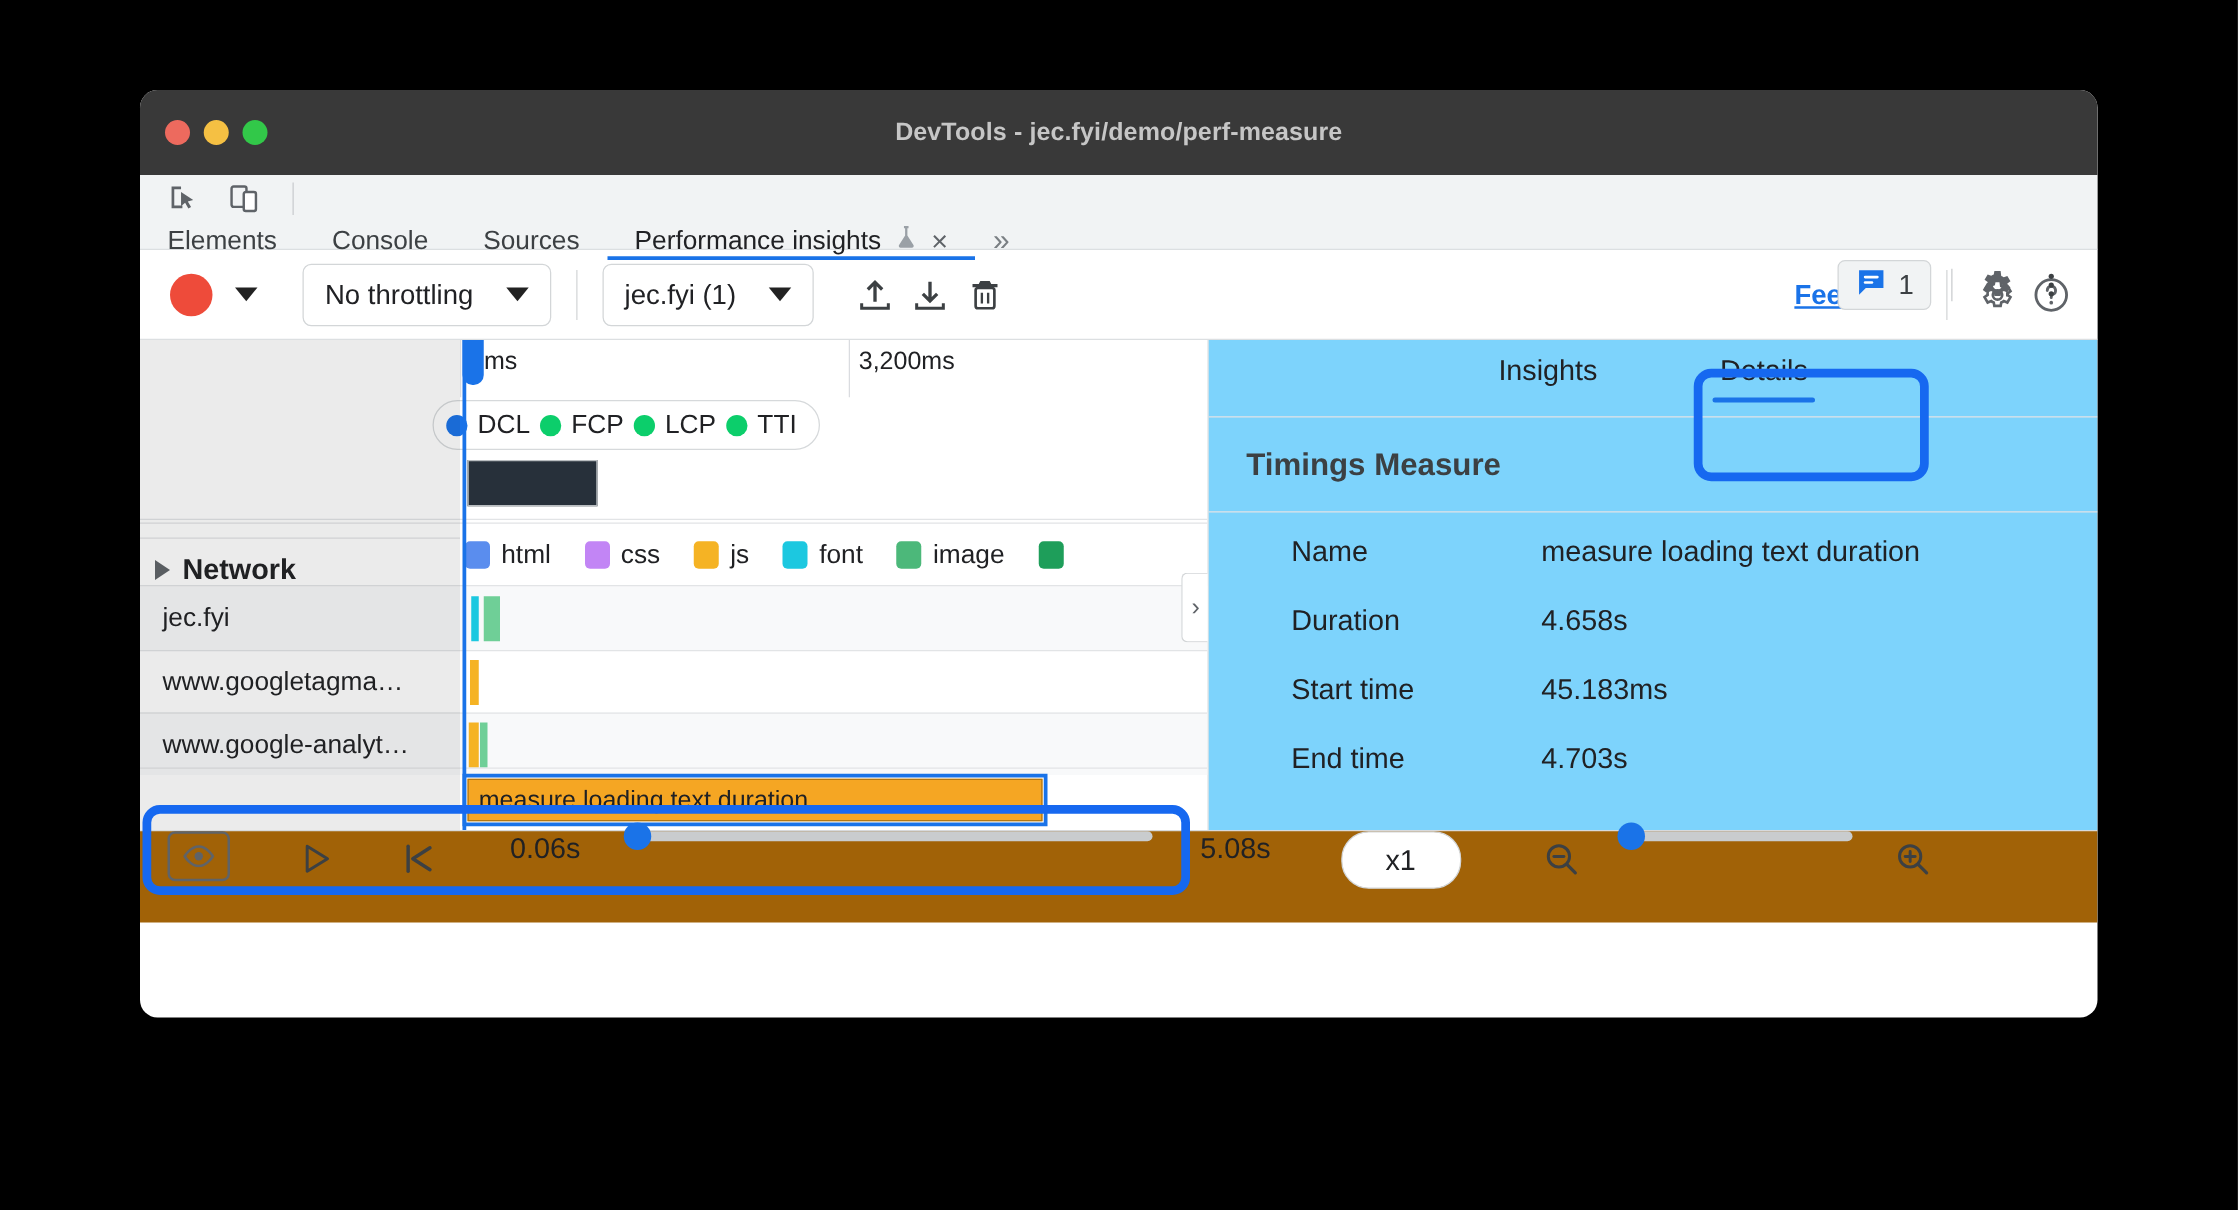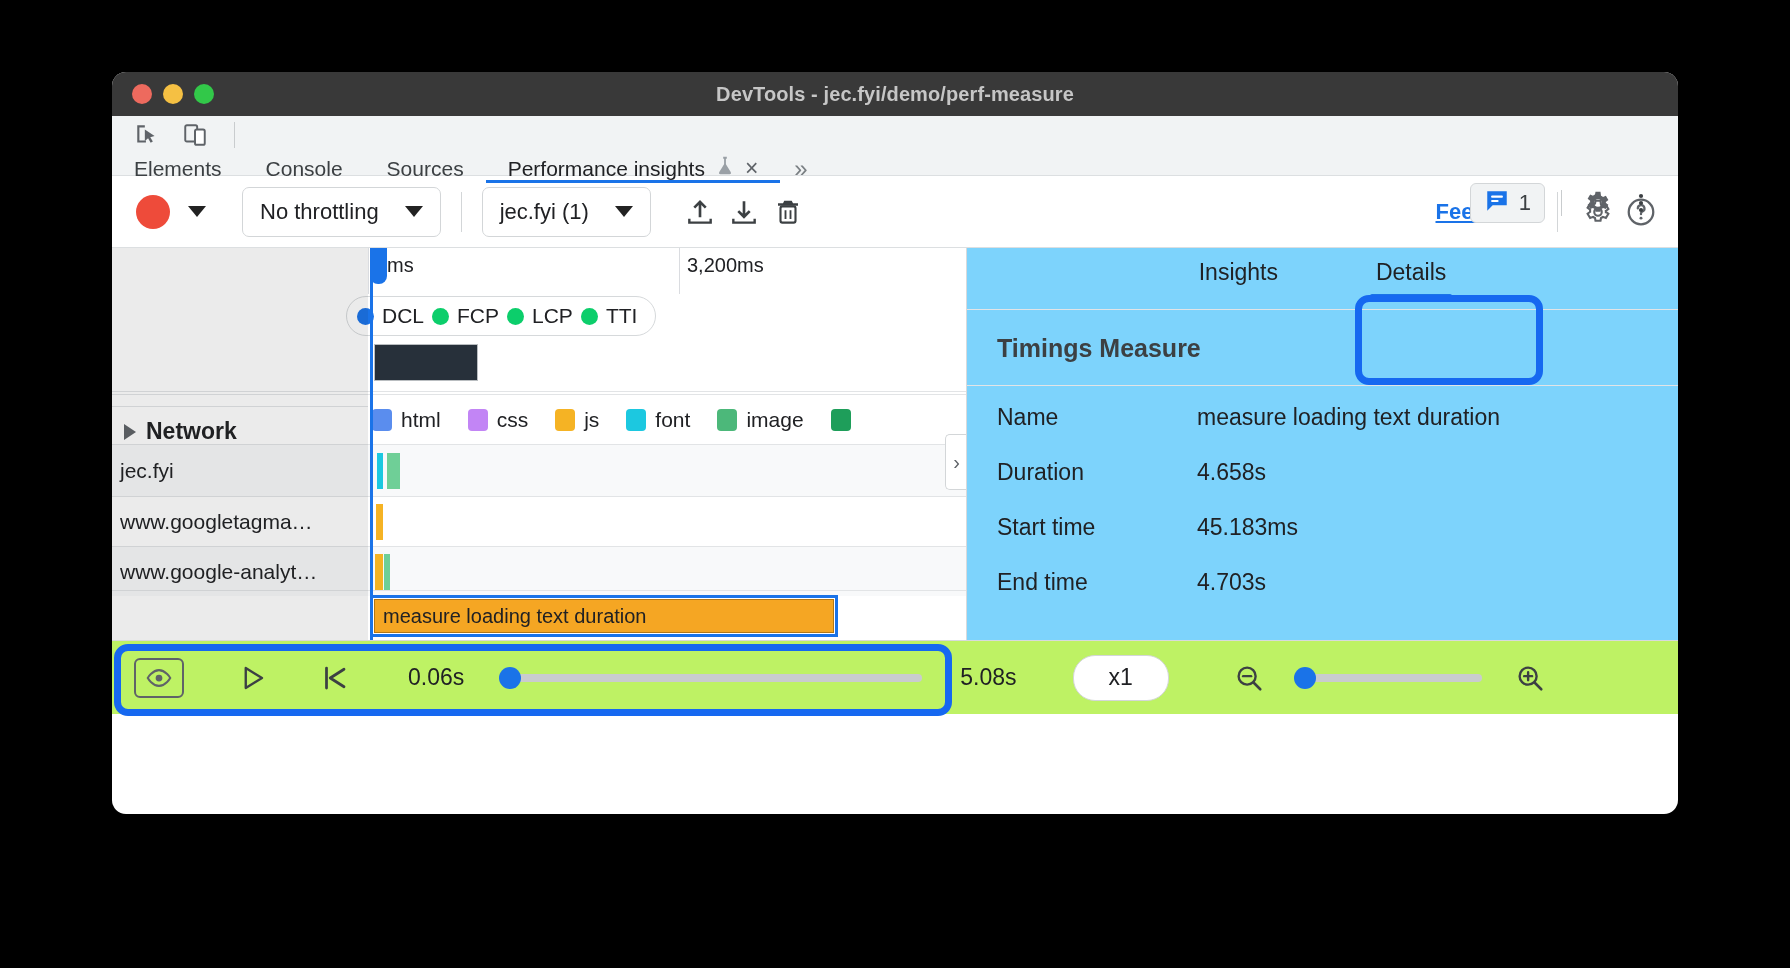--- a/index.html
+++ b/index.html
@@ -22,21 +22,21 @@
     width: 1566px; height: 742px;
     background: #fff;
     border-radius: 14px;
     overflow: hidden;
     box-shadow: 0 10px 40px rgba(0,0,0,.6);
   }
 
   
   #titlebar {
     position: relative;
-    height: 44px;
+    height: 68px;
     background: #393939;
     display: flex; align-items: center;
   }
   .traffic {
     position: absolute; left: 20px; top: 50%;
     transform: translateY(-50%);
     display: flex; gap: 11px;
   }
   .dot { width: 20px; height: 20px; border-radius: 50%; }
   .dot.red { background: #ed6a5e; }
@@ -184,21 +184,21 @@
     padding-left: 26px;
     border-top: 1px solid #e2e4e6;
   }
   .legend-chip { display: flex; align-items: center; gap: 9px; margin-right: 17px; }
   .legend-sw { width: 20px; height: 22px; border-radius: 4px; }
   .legend-lbl { font-size: 21px; color: #202124; }
 
   .name-cell {
     position: absolute; left: 0; width: 256px;
     display: flex; align-items: center;
-    padding-left: 8px;
+    padding-left: 18px;
     font-size: 21px; color: #202124;
     border-top: 1px solid #e2e4e6;
     background: #fff;
     overflow: hidden; white-space: nowrap;
   }
   .name-cell.header { font-weight: bold; font-size: 23px; gap: 10px; padding-left: 12px; }
   .name-cell.alt { background: #f8f9fa; }
   .tri {
     width: 0; height: 0;
     border-top: 8px solid transparent;
@@ -280,30 +280,30 @@
     padding: 24px 0 22px 30px;
     font-size: 25px; font-weight: bold; color: #3c4043;
     border-bottom: 1px solid #e2e4e6;
   }
   .detail-rows { padding: 18px 0 0 30px; }
   .detail-row {
     display: flex; align-items: baseline;
     height: 55px;
     font-size: 23px; color: #202124;
   }
-  .drow-key { width: 200px; }
+  .drow-key { width: 200px; margin-left: 36px; }
 
   
   #bottombar {
     height: 74px;
     border-top: 1px solid #d8dadc;
-    display: flex; align-items: center;
+    display: flex; align-items: flex-start;
     padding: 0 22px;
     gap: 12px;
-    background: #bef264;
+    background: #a16207;
   }
   .bb-icon { width: 44px; height: 44px; display: flex; align-items: center; justify-content: center; }
   .bb-eye {
     width: 50px; height: 40px;
     border: 2px solid #5f6368;
     border-radius: 6px;
     display: flex; align-items: center; justify-content: center;
   }
   .time-label { font-size: 23px; color: #202124; white-space: nowrap; }
   .slider { position: relative; height: 8px; background: #c9ccce; border-radius: 4px; }

